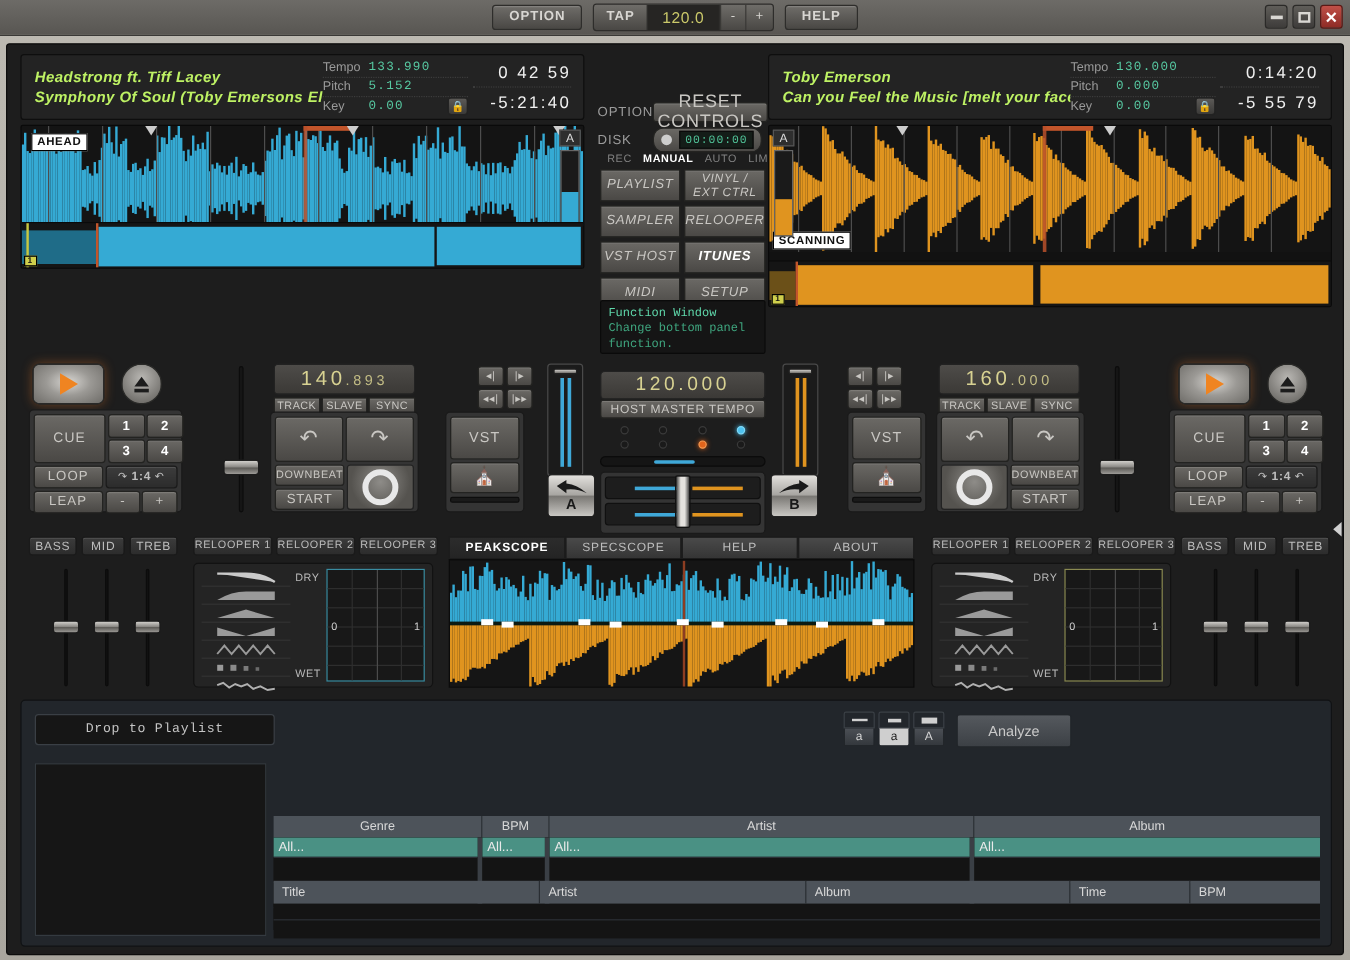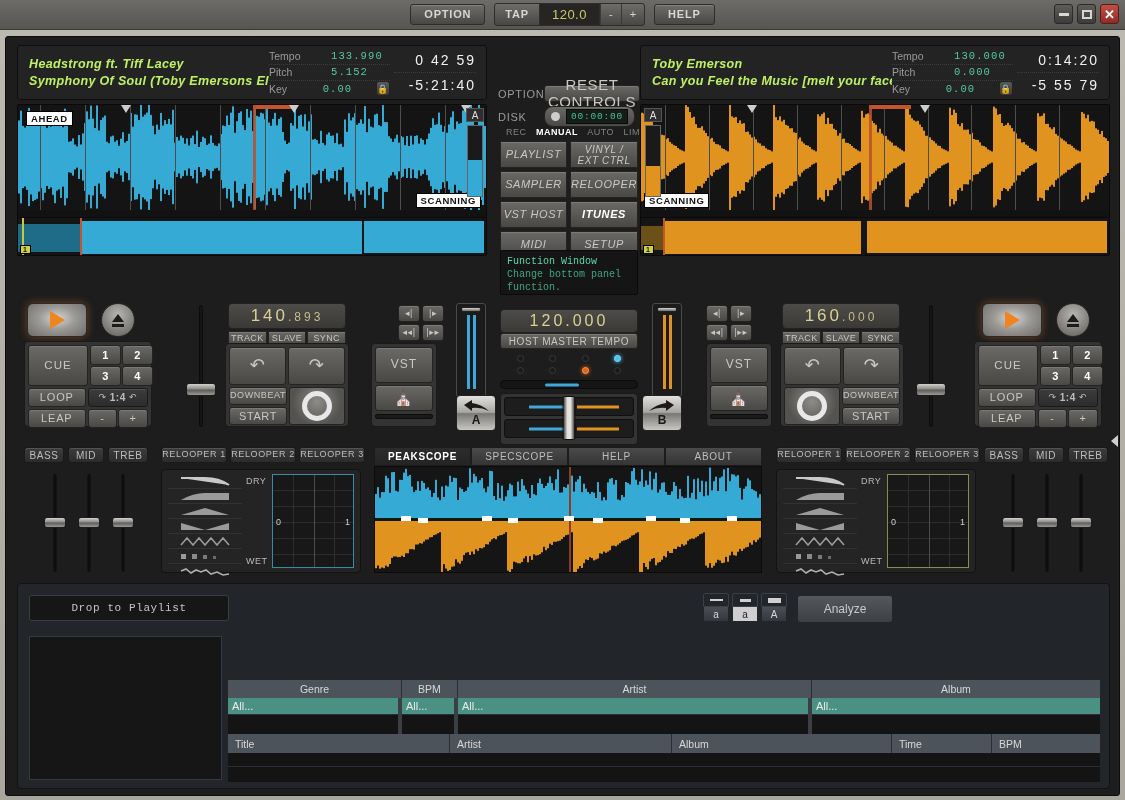--- a/index.html
+++ b/index.html
@@ -65,21 +65,21 @@
     position:absolute; height:55px; background:#232323;
     border:1px solid #0e0e0e; border-radius:3px;
     display:flex; align-items:center;
   }
   .dh-titles { flex:1; padding-left:11px; overflow:hidden; }
   .dh-t1, .dh-t2 {
     color:#bef264; font-size:12.5px; font-weight:bold; letter-spacing:.35px;
     white-space:nowrap; line-height:17px;font-style:italic;
   }
   .dh-meta { width:125px; padding-right:4px; }
-  .dh-row { display:flex; align-items:center; height:16px; border-bottom:1px dotted #3c3c3c;gap:24px; }
+  .dh-row { display:flex; align-items:center; height:16px; border-bottom:1px dotted #3c3c3c; }
   .dh-row:last-child { border-bottom:none; }
   .dh-lbl { color:#9a9a9a; font-size:10.5px; width:38px; }
   .dh-val { color:#57c9a2; font-size:10.5px; letter-spacing:1.1px; font-family:"Liberation Mono", monospace; }
   .lockbtn {
     margin-left:auto; width:17px; height:15px; border-radius:3px;
     background:linear-gradient(#5c5a57,#3b3a38); border:1px solid #222;
     display:flex; align-items:center; justify-content:center; color:#ccc; font-size:9px;
   }
   .dh-time { width:92px; text-align:right; padding-right:10px; }
   .dh-time .t1 { color:#f0f0f0; font-size:14px; letter-spacing:2px; line-height:24px; border-bottom:1px dotted #3c3c3c; }
@@ -319,21 +319,21 @@
           <span class="dh-val">0.00</span>
           <span class="lockbtn">🔒</span>
         </div>
       </div>
       <div class="dh-time">
         <div class="t1">0 42 59</div>
         <div class="t2">-5:21:40</div>
       </div>
     </div>
 
-    <div class="wave-box" style="left:11px; top:67px; width:470px; height:152px;">
+    <div class="wave-box" style="left:11px; top:67px; width:470px; height:120px;">
       <div class="wave-main">
         <svg width="470" height="105" viewBox="0 0 470 105" preserveAspectRatio="none">
           <rect width="470" height="105" fill="#141414"></rect>
           <g id="wa">
               <rect x="0" y="15.44244948158812" width="2" height="73.11510103682376" fill="#35aad4"></rect>
               <rect x="2" y="5.6390577382730385" width="2" height="92.72188452345392" fill="#35aad4"></rect>
               <rect x="4" y="20.864554334330826" width="2" height="62.27089133133835" fill="#35aad4"></rect>
               <rect x="6" y="22.518696247467716" width="2" height="58.96260750506457" fill="#35aad4"></rect>
               <rect x="8" y="19.138782294023905" width="2" height="65.72243541195219" fill="#35aad4"></rect>
               <rect x="10" y="2.8947772748545546" width="2" height="98.21044545029089" fill="#35aad4"></rect>

